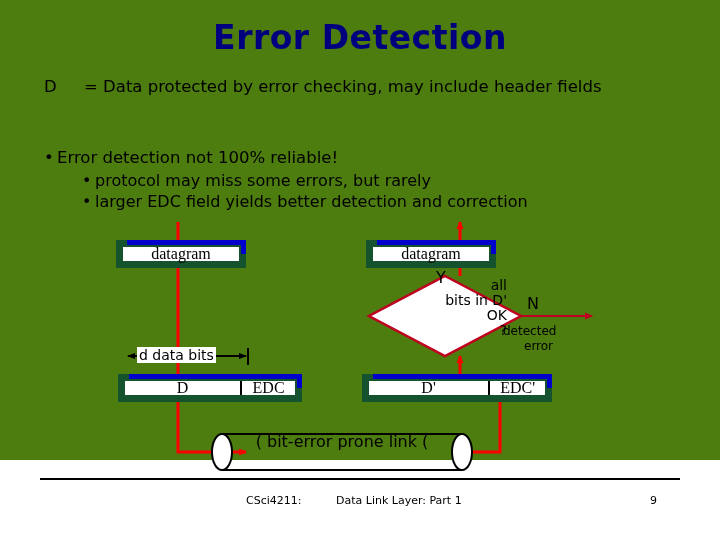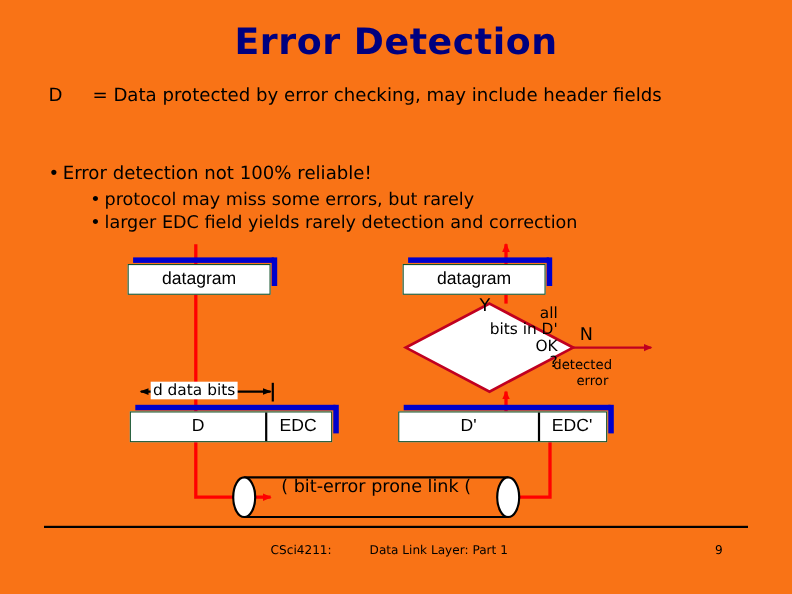--- a/index.html
+++ b/index.html
@@ -5,22 +5,22 @@
   * { box-sizing: border-box; }
   html, body {
     margin: 0; padding: 0;
     width: 720px; height: 540px;
     background: #ffffff;
     font-family: "DejaVu Sans", sans-serif;
     overflow: hidden;
   }
   #slide {
     position: relative;
-    width: 720px; height: 540px;
-    background: #f97316;
+    width: 720px; height: 460px;
+    background: #4d7c0f;
   }
 
   
   #title {
     position: absolute;
     left: 0; top: 18px; width: 720px;
     text-align: center;
     color: #00007f;
     font-size: 33px;
     font-weight: bold;
@@ -52,24 +52,24 @@
     white-space: nowrap;
   }
   .b1 { margin: 0 0 4px 0; }
   .b2 { margin: 0 0 2px 38px; font-size: 16px; }
   .bdot { display: inline-block; width: 13px; }
 
   
   .shadowbox {
     position: absolute;
     background: #ffffff;
-    border: 1px solid #14532d;
+    border: 7px solid #14532d;
     display: flex;
     align-items: center;
-    font-family: Liberation Sans, sans-serif;
+    font-family: Liberation Serif, serif;
     color: #000000;
     z-index: 4;
   }
   .shadowbox::before {   
     content: "";
     position: absolute;
     left: 4px; top: -7px;
     width: 100%; height: 5px;
     background: #0000cc;
   }
@@ -151,21 +151,21 @@
 
   <div id="title">Error Detection</div>
 
   <div id="defs">
     <span class="defline"><span class="defkey">D</span><span>= Data protected by error checking, may include header fields</span></span>
   </div>
 
   <div id="bullets">
     <div class="b1"><span class="bdot">•</span><span>Error detection not 100% reliable!</span></div>
     <div class="b2"><span class="bdot">•</span><span>protocol may miss some errors, but rarely</span></div>
-    <div class="b2"><span class="bdot">•</span><span>larger EDC field yields rarely detection and correction</span></div>
+    <div class="b2"><span class="bdot">•</span><span>larger EDC field yields better detection and correction</span></div>
   </div>
 
   <svg width="720" height="540" style="position:absolute;left:0;top:0;z-index:2;">
     <defs>
       <marker id="ah-red" markerWidth="9" markerHeight="9" refX="7" refY="4.5" orient="auto" markerUnits="userSpaceOnUse">
         <path d="M0,1 L8,4.5 L0,8 z" fill="#ff0000"></path>
       </marker>
       <marker id="ah-dred" markerWidth="9" markerHeight="9" refX="7" refY="4.5" orient="auto" markerUnits="userSpaceOnUse">
         <path d="M0,1 L8,4.5 L0,8 z" fill="#c00020"></path>
       </marker>

